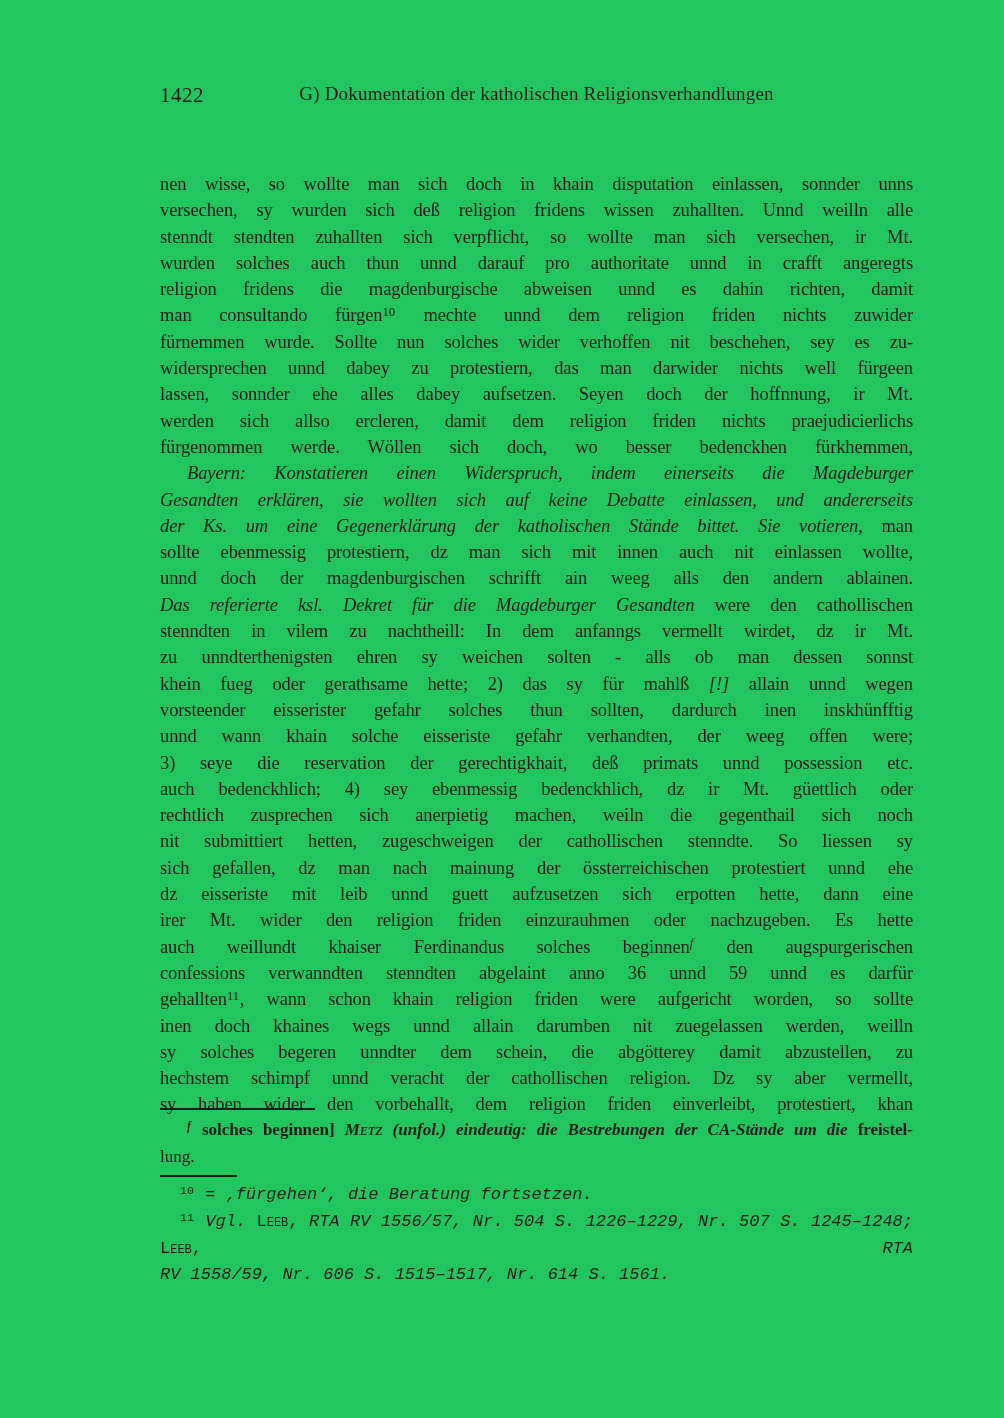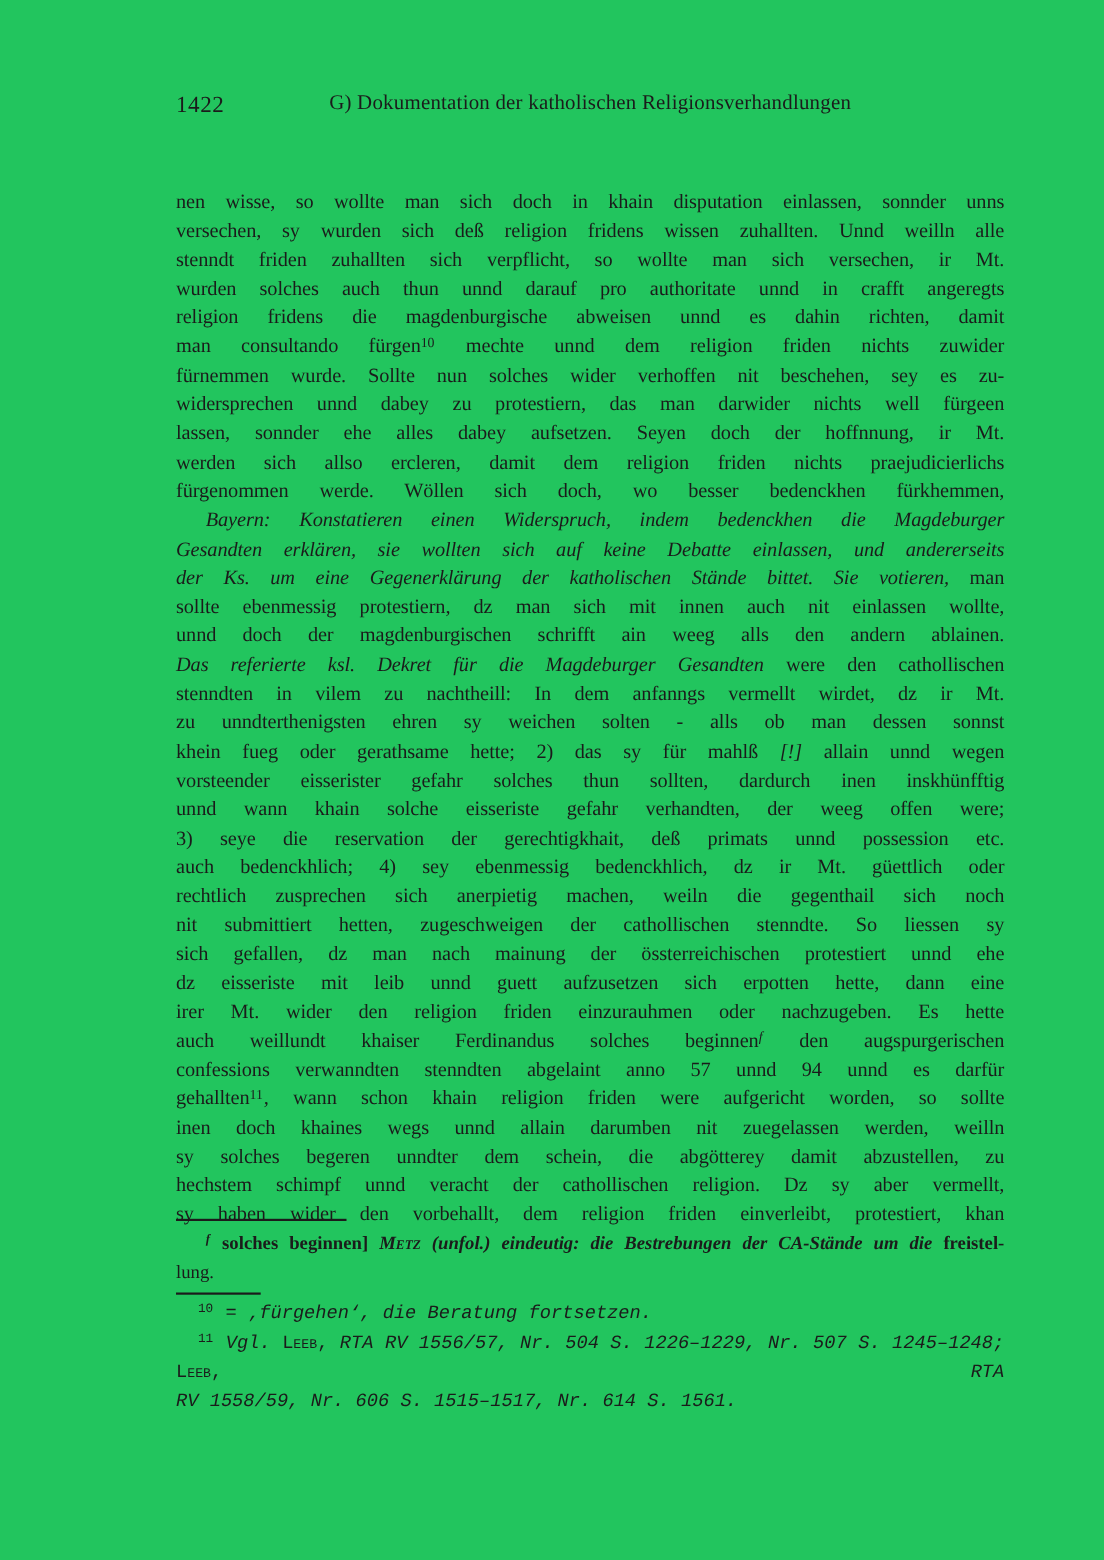--- a/index.html
+++ b/index.html
@@ -102,49 +102,49 @@
 <div class="page">
 
   <div class="running-header">
     <span class="pagenum">1422</span>
     <span class="runtitle">G) Dokumentation der katholischen Religionsverhandlungen</span>
   </div>
 
   <div class="main-text">
       <div class="tline"><span class="s-r">nen wisse, so wollte man sich doch in khain disputation einlassen, sonnder unns</span></div>
       <div class="tline"><span class="s-r">versechen, sy wurden sich deß religion fridens wissen zuhallten. Unnd weilln alle</span></div>
-      <div class="tline"><span class="s-r">stenndt friden zuhallten sich verpflicht, so wollte man sich versechen, ir Mt.</span></div>
+      <div class="tline"><span class="s-r">stenndt stendten zuhallten sich verpflicht, so wollte man sich versechen, ir Mt.</span></div>
       <div class="tline"><span class="s-r">wurden solches auch thun unnd darauf pro authoritate unnd in crafft angeregts</span></div>
       <div class="tline"><span class="s-r">religion fridens die magdenburgische abweisen unnd es dahin richten, damit</span></div>
       <div class="tline"><span class="s-r">man consultando fürgen</span><span class="s-sup">10</span><span class="s-r"> mechte unnd dem religion friden nichts zuwider</span></div>
       <div class="tline"><span class="s-r">fürnemmen wurde. Sollte nun solches wider verhoffen nit beschehen, sey es zu-</span></div>
       <div class="tline"><span class="s-r">widersprechen unnd dabey zu protestiern, das man darwider nichts well fürgeen</span></div>
       <div class="tline"><span class="s-r">lassen, sonnder ehe alles dabey aufsetzen. Seyen doch der hoffnnung, ir Mt.</span></div>
       <div class="tline"><span class="s-r">werden sich allso ercleren, damit dem religion friden nichts praejudicierlichs</span></div>
       <div class="tline"><span class="s-r">fürgenommen werde. Wöllen sich doch, wo besser bedenckhen fürkhemmen,</span></div>
-      <div class="tline ind"><span class="s-i">Bayern: Konstatieren einen Widerspruch, indem bedenckhen die Magdeburger</span></div>
+      <div class="tline ind"><span class="s-i">Bayern: Konstatieren einen Widerspruch, indem einerseits die Magdeburger</span></div>
       <div class="tline"><span class="s-i">Gesandten erklären, sie wollten sich auf keine Debatte einlassen, und andererseits</span></div>
       <div class="tline"><span class="s-i">der Ks. um eine Gegenerklärung der katholischen Stände bittet. Sie votieren,</span><span class="s-r"> man</span></div>
       <div class="tline"><span class="s-r">sollte ebenmessig protestiern, dz man sich mit innen auch nit einlassen wollte,</span></div>
       <div class="tline"><span class="s-r">unnd doch der magdenburgischen schrifft ain weeg alls den andern ablainen.</span></div>
       <div class="tline"><span class="s-i">Das referierte ksl. Dekret für die Magdeburger Gesandten</span><span class="s-r"> were den cathollischen</span></div>
       <div class="tline"><span class="s-r">stenndten in vilem zu nachtheill: In dem anfanngs vermellt wirdet, dz ir Mt.</span></div>
       <div class="tline"><span class="s-r">zu unndterthenigsten ehren sy weichen solten - alls ob man dessen sonnst</span></div>
       <div class="tline"><span class="s-r">khein fueg oder gerathsame hette; 2) das sy für mahlß </span><span class="s-i">[!]</span><span class="s-r"> allain unnd wegen</span></div>
       <div class="tline"><span class="s-r">vorsteender eisserister gefahr solches thun sollten, dardurch inen inskhünfftig</span></div>
       <div class="tline"><span class="s-r">unnd wann khain solche eisseriste gefahr verhandten, der weeg offen were;</span></div>
       <div class="tline"><span class="s-r">3) seye die reservation der gerechtigkhait, deß primats unnd possession etc.</span></div>
       <div class="tline"><span class="s-r">auch bedenckhlich; 4) sey ebenmessig bedenckhlich, dz ir Mt. güettlich oder</span></div>
       <div class="tline"><span class="s-r">rechtlich zusprechen sich anerpietig machen, weiln die gegenthail sich noch</span></div>
       <div class="tline"><span class="s-r">nit submittiert hetten, zugeschweigen der cathollischen stenndte. So liessen sy</span></div>
       <div class="tline"><span class="s-r">sich gefallen, dz man nach mainung der össterreichischen protestiert unnd ehe</span></div>
       <div class="tline"><span class="s-r">dz eisseriste mit leib unnd guett aufzusetzen sich erpotten hette, dann eine</span></div>
       <div class="tline"><span class="s-r">irer Mt. wider den religion friden einzurauhmen oder nachzugeben. Es hette</span></div>
       <div class="tline"><span class="s-r">auch weillundt khaiser Ferdinandus solches beginnen</span><span class="s-supi">f</span><span class="s-r"> den augspurgerischen</span></div>
-      <div class="tline"><span class="s-r">confessions verwanndten stenndten abgelaint anno 57 unnd 94 unnd es darfür</span></div>
+      <div class="tline"><span class="s-r">confessions verwanndten stenndten abgelaint anno 36 unnd 59 unnd es darfür</span></div>
       <div class="tline"><span class="s-r">gehallten</span><span class="s-sup">11</span><span class="s-r">, wann schon khain religion friden were aufgericht worden, so sollte</span></div>
       <div class="tline"><span class="s-r">inen doch khaines wegs unnd allain darumben nit zuegelassen werden, weilln</span></div>
       <div class="tline"><span class="s-r">sy solches begeren unndter dem schein, die abgötterey damit abzustellen, zu</span></div>
       <div class="tline"><span class="s-r">hechstem schimpf unnd veracht der cathollischen religion. Dz sy aber vermellt,</span></div>
       <div class="tline"><span class="s-r">sy haben wider den vorbehallt, dem religion friden einverleibt, protestiert, khan</span></div>
     </div>
 
   <div class="apparatus-rule"></div>
 
   <div class="apparatus">

